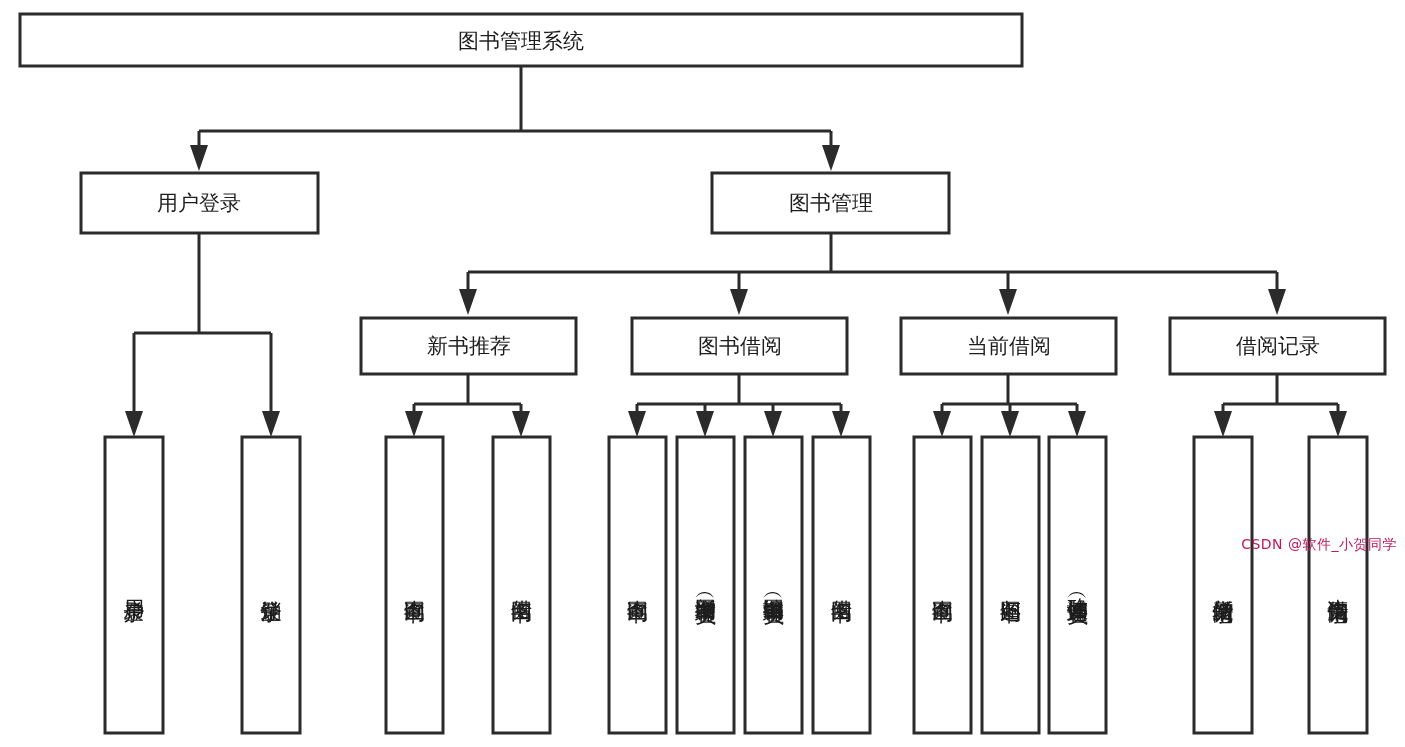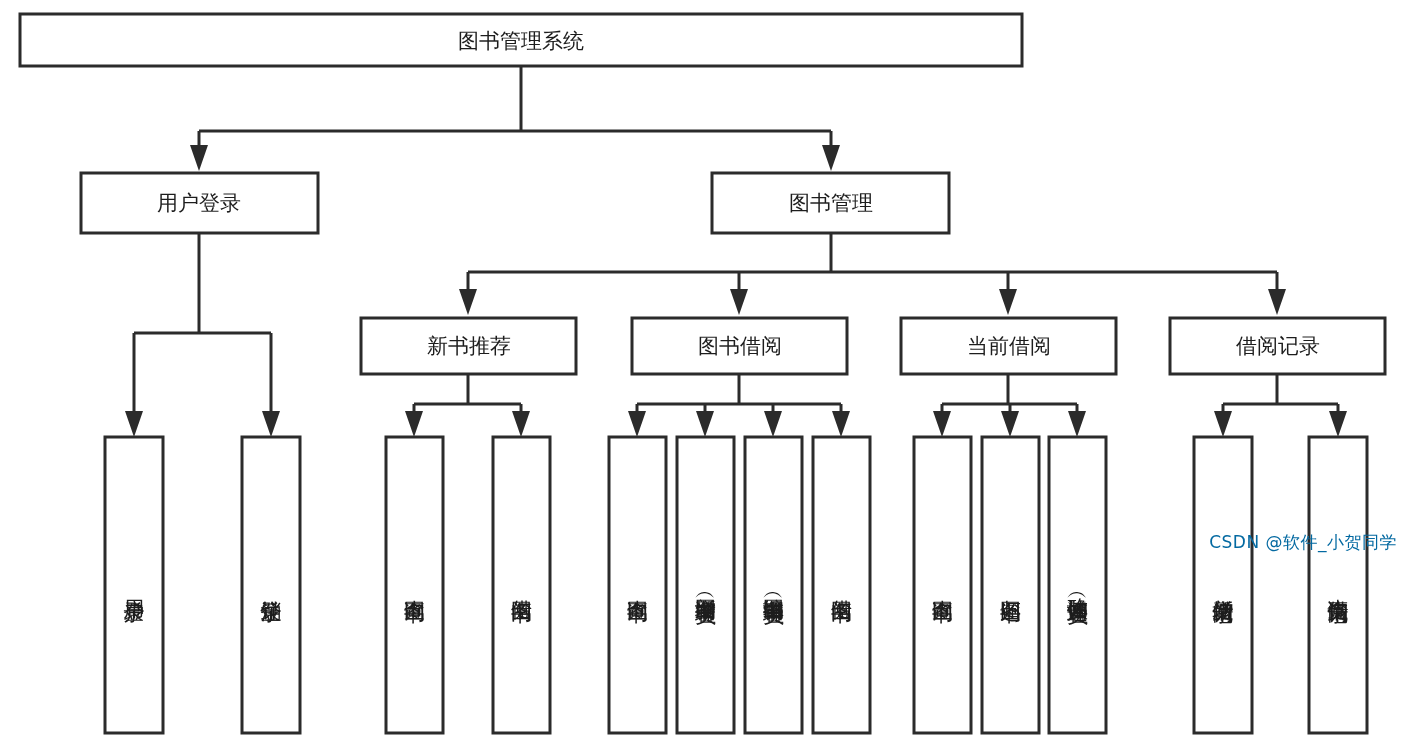--- a/index.html
+++ b/index.html
@@ -63,22 +63,22 @@
     justify-content: center;
     text-align: center;
     white-space: nowrap;
     pointer-events: none;
   }
   .watermark {
     position: absolute;
     right: 8px;
     bottom: 8px;
     font-family: "DejaVu Sans", "Liberation Sans", sans-serif;
-    font-size: 17px;
-    color: #0369a1;
+    font-size: 14px;
+    color: #be185d;
     letter-spacing: 0.5px;
     user-select: none;
     margin-top: 44px;
   }
 </style>
 </head>
 <body>
 
 <div id="diagram-root">
 

